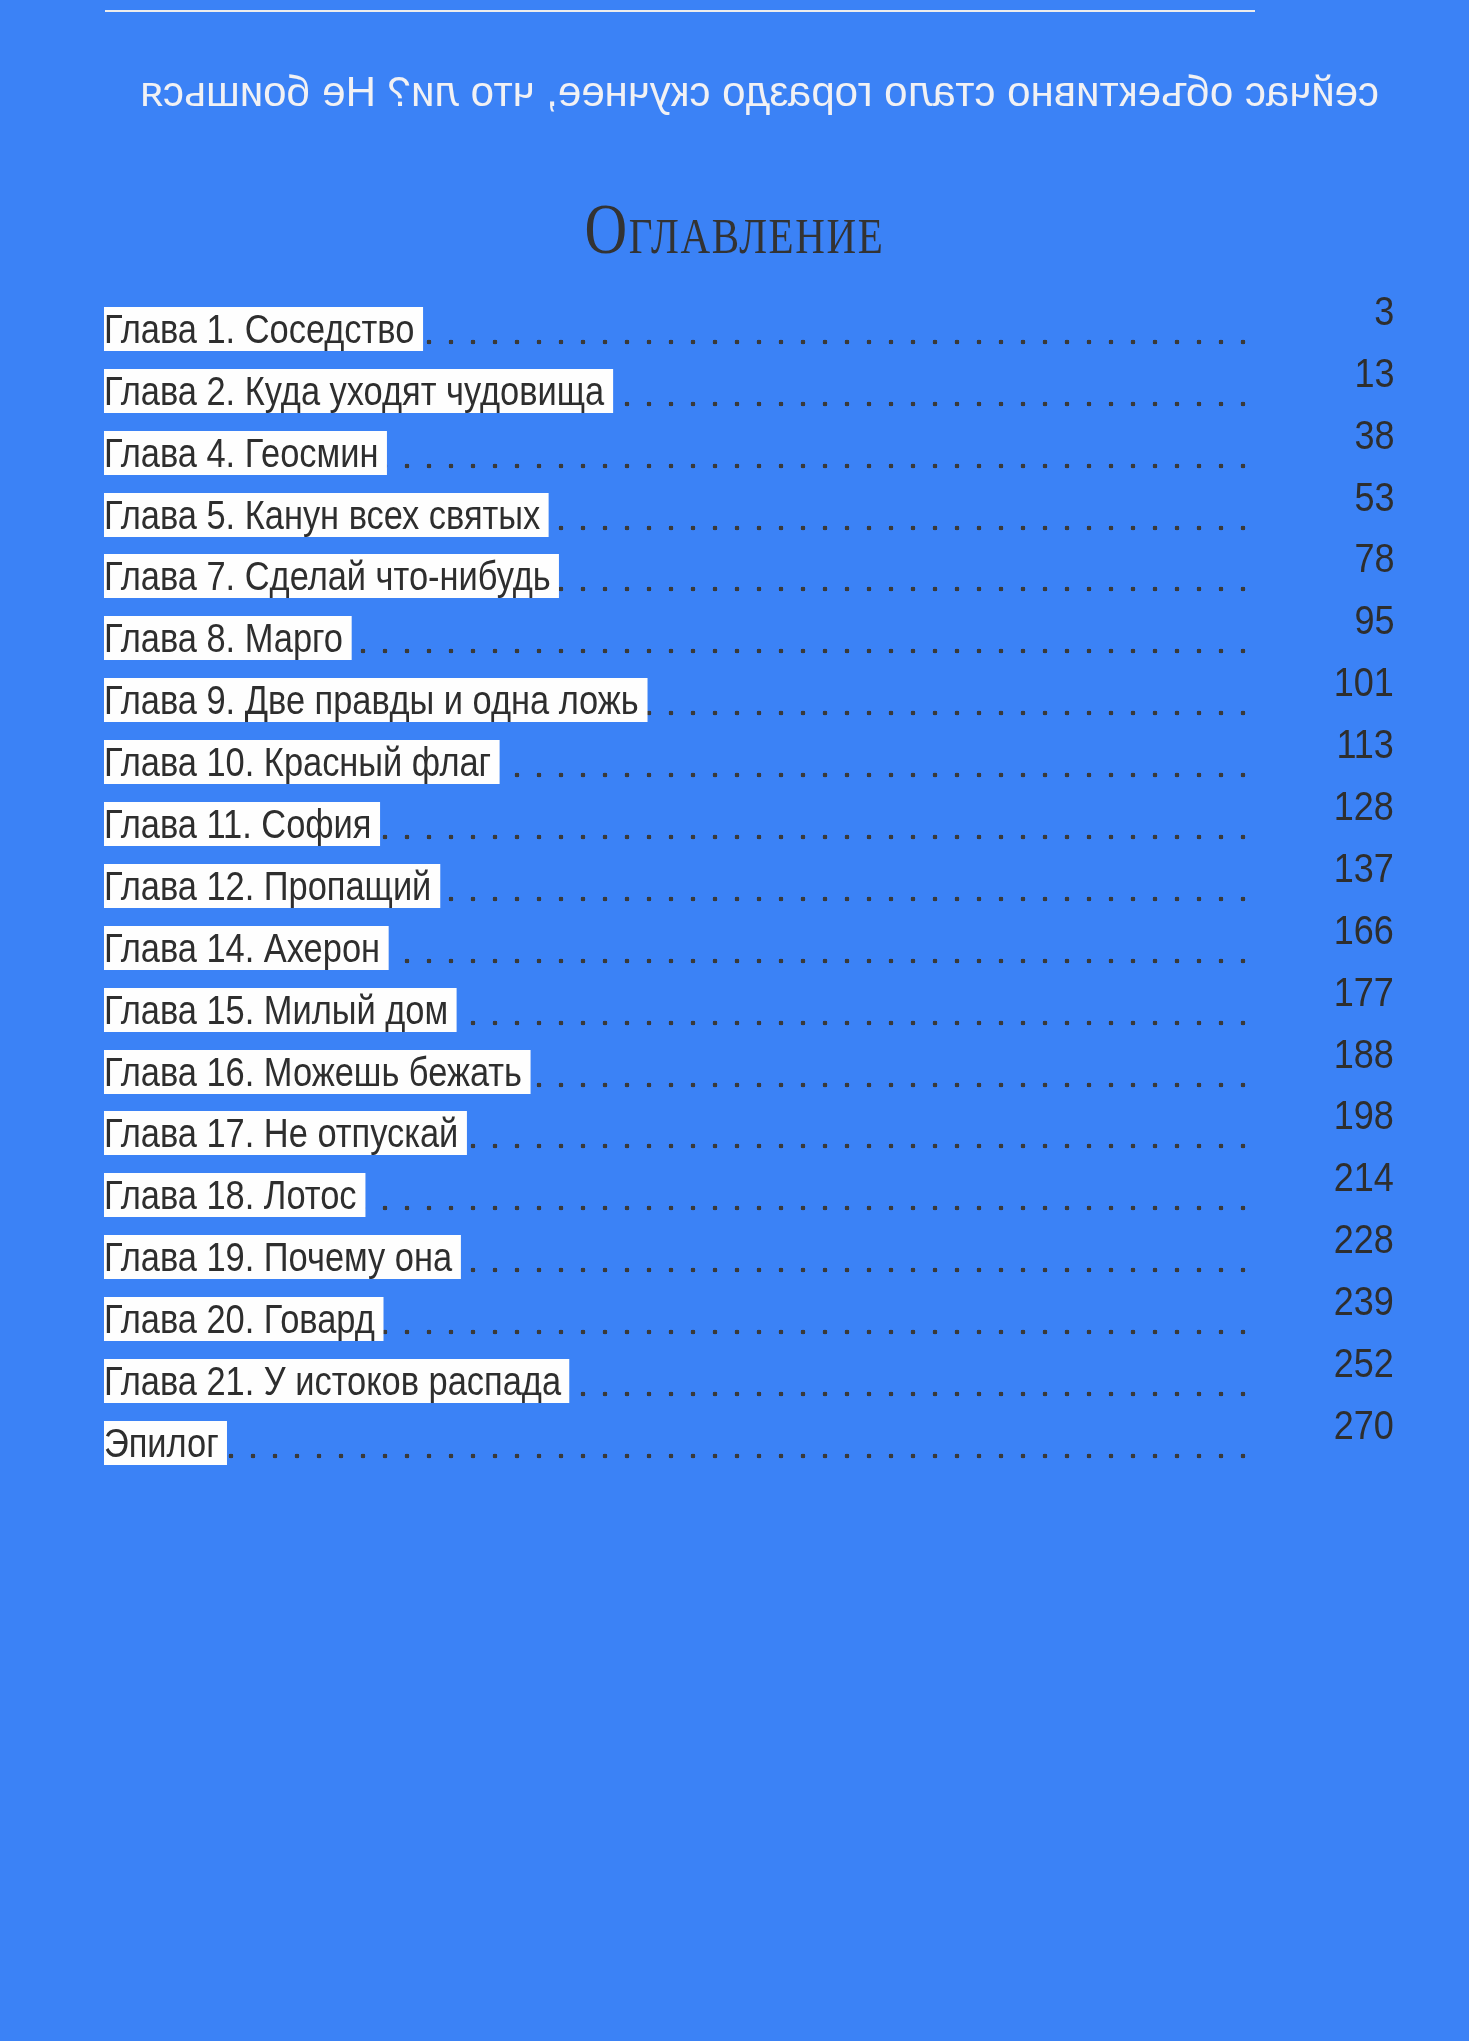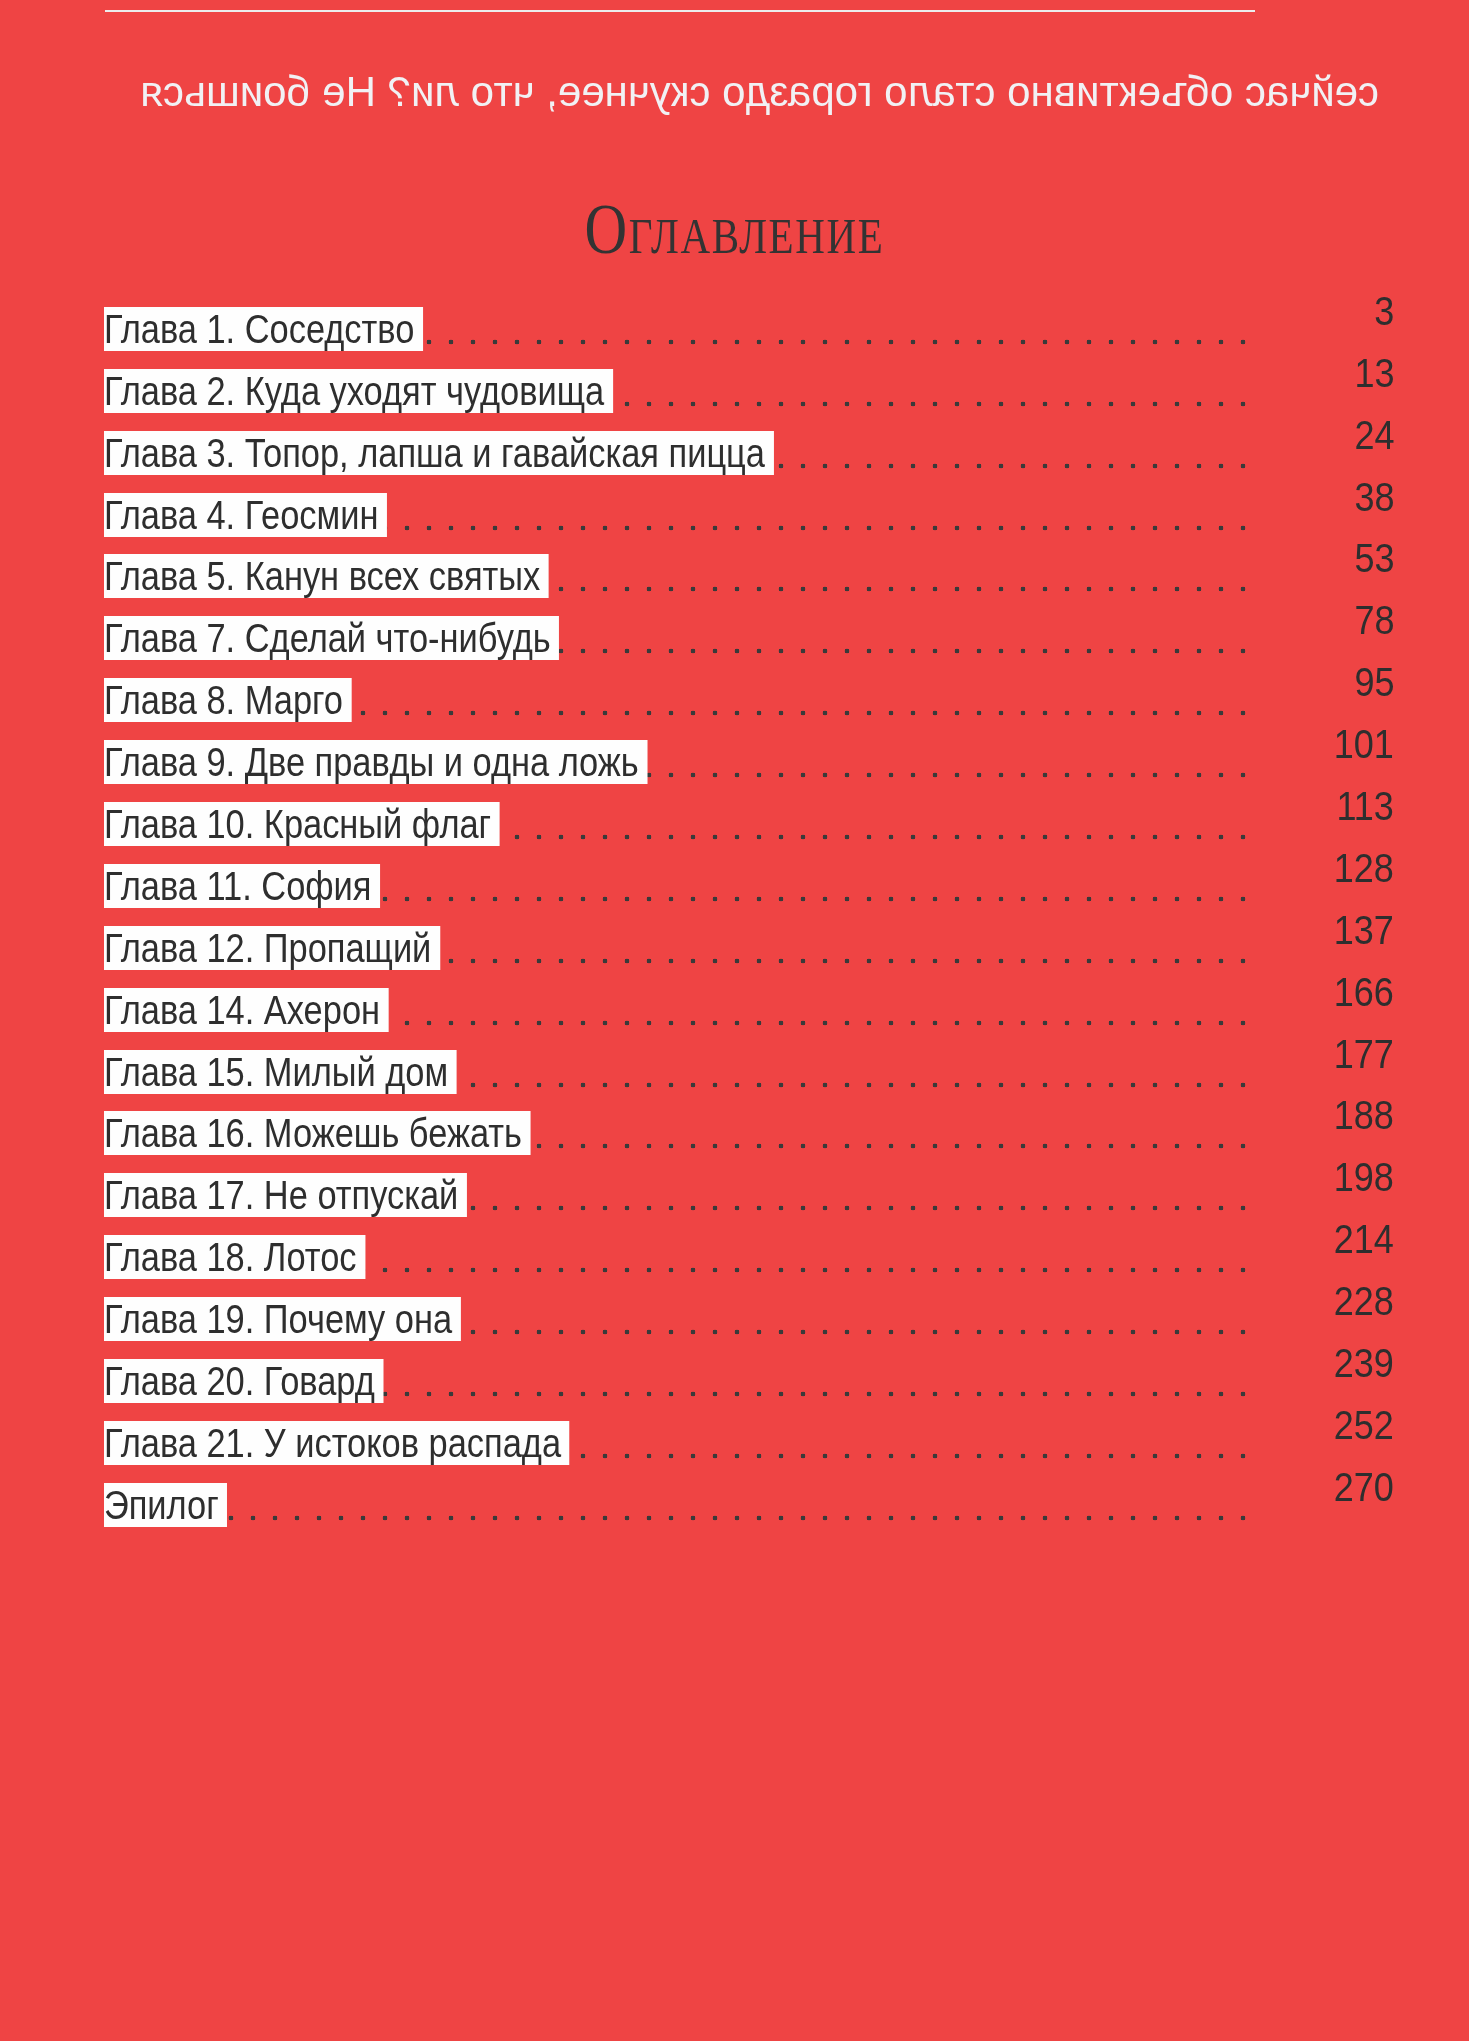--- a/index.html
+++ b/index.html
@@ -11,21 +11,21 @@
       width: 1469px;
       height: 2041px;
       position: relative;
       overflow: hidden;
       font-family: "Liberation Sans", sans-serif;
       color: #2f2f2f;
     }
     .page {
       position: absolute;
       inset: 0;
-      background: #ef4444;
+      background: #3b82f6;
       text-decoration: underline;
     }
     
     .bleed {
       position: absolute;
       left: 110px;
       right: 90px;
       font-size: 42px;
       color: #f1f1f4;
       transform: scaleX(-1);
@@ -119,25 +119,20 @@
         <span class="label">Глава 1. Соседство</span>
         <span class="page-num">3</span>
       </div>
     <div class="entry">
         <span class="leader"></span>
         <span class="label">Глава 2. Куда уходят чудовища</span>
         <span class="page-num">13</span>
       </div>
     <div class="entry">
         <span class="leader"></span>
-        <span class="label">Глава 3. Топор, лапша и гавайская пицца</span>
-        <span class="page-num">24</span>
-      </div>
-    <div class="entry">
-        <span class="leader"></span>
         <span class="label">Глава 4. Геосмин</span>
         <span class="page-num">38</span>
       </div>
     <div class="entry">
         <span class="leader"></span>
         <span class="label">Глава 5. Канун всех святых</span>
         <span class="page-num">53</span>
       </div>
     <div class="entry">
         <span class="leader"></span>

